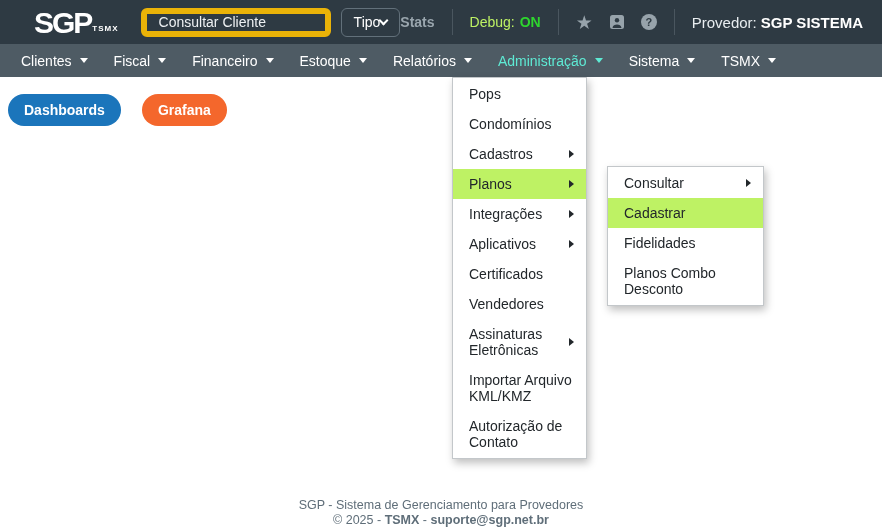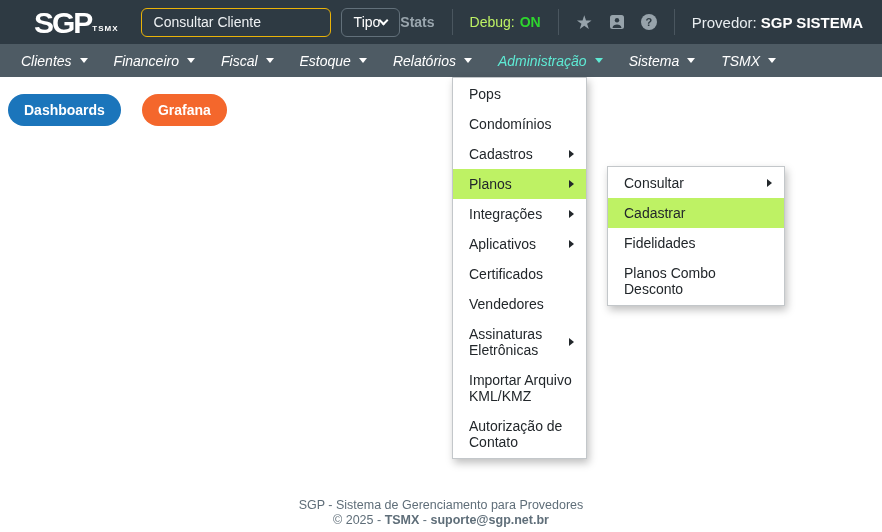--- a/index.html
+++ b/index.html
@@ -6,21 +6,21 @@
   body { background:#fff; }
   .screen { position:relative; width:882px; height:532px; background:#fff;
             font-family:"Liberation Sans", sans-serif; overflow:hidden; }
 
   
   .header { display:flex; align-items:center; height:44px; background:#2e3a43; }
   .logo { display:flex; align-items:flex-end; margin-left:34px; cursor:pointer; }
   .logo-main { color:#fff; font-size:30px; font-weight:bold; letter-spacing:-2px; line-height:25px; }
   .logo-sub  { color:#fff; font-size:8px; font-weight:bold; letter-spacing:1px; margin-left:1px; margin-bottom:2px; }
   .search-input { margin-left:22px; width:190px; height:29px; background:transparent;
-                  border:1px solid #eab308; border-radius:6px; color:#fff; font-size:14px;
+                  border:6px solid #eab308; border-radius:6px; color:#fff; font-size:14px;
                   padding:0 12px; font-family:inherit; outline:none; }
   .search-input::placeholder { color:#eef1f3; opacity:1; }
   .tipo-select { margin-left:10px; width:113px; height:29px; border:1px solid #62707a;
                  border-radius:6px; display:flex; align-items:center; justify-content:space-between;
                  padding:0 12px; color:#fff; font-size:14px; cursor:pointer; }
   .chevron-down-icon { width:7px; height:7px; border-right:2px solid #fff; border-bottom:2px solid #fff;
                        transform:rotate(45deg); margin-top:-3px; }
   .header-right { margin-left:auto; display:flex; align-items:center; padding-right:20px; }
   .stats { color:#9aa6ae; font-weight:bold; font-size:14px; cursor:pointer; }
   .hdr-divider { width:1px; height:26px; background:#4a565f; margin:0 17px; }
@@ -31,35 +31,35 @@
   .badge-icon { cursor:pointer; display:flex; }
   .help-icon { width:16px; height:16px; border-radius:50%; background:#97a3ab; color:#2e3a43;
                font-weight:bold; font-size:11px; display:flex; align-items:center; justify-content:center;
                cursor:pointer; }
   .provider { font-size:15px; color:#e8edf0; white-space:nowrap; }
   .provider .val { color:#fff; font-weight:bold; margin-left:4px; }
 
   
   .nav { display:flex; align-items:center; height:33px; background:#4e5b64; padding-left:8px; }
   .nav-item { display:flex; align-items:center; gap:8px; color:#fff; font-size:14px;
-              padding:16px 13px; height:100%; cursor:pointer; white-space:nowrap;font-style:italic; }
+              padding:16px 13px; height:100%; cursor:pointer; white-space:nowrap; }
   .nav-item.active { color:#5eead4; }
   .caret-down-icon { width:0; height:0; border-left:4px solid transparent;
                      border-right:4px solid transparent; border-top:5px solid currentColor; }
 
   
   .content-buttons { position:absolute; top:94px; left:8px; display:flex; gap:21px; }
   .btn { border:none; border-radius:16px; color:#fff; font-weight:bold; font-size:14px;
          padding:0 16px; height:32px; cursor:pointer; font-family:inherit; }
 
   
   .menu-panel { position:absolute; background:#fff; border:1px solid #c3c7ca;
                 box-shadow:2px 4px 8px rgba(0,0,0,0.25); padding:1px 0; list-style:none; z-index:10; }
   .main-menu { left:452px; top:77px; width:135px; }
-  .sub-menu  { left:607px; top:166px; width:178px; z-index:11; }
+  .sub-menu  { left:607px; top:166px; width:157px; z-index:11; }
   .menu-item { display:flex; align-items:center; padding:7px 12px 7px 16px; font-size:14px;
                color:#22272b; line-height:16px; cursor:pointer; }
   .menu-item .label { flex:1; }
   .submenu-arrow-icon { display:none; width:0; height:0; border-top:4px solid transparent;
                         border-bottom:4px solid transparent; border-left:5px solid #22272b; margin-left:6px; }
   .menu-item.has-submenu .submenu-arrow-icon { display:block; }
   .menu-item.highlighted { background:#bef264; }
 
   
   .footer { position:absolute; bottom:4px; width:100%; text-align:center;
@@ -105,26 +105,26 @@
   </div>
 
   <div class="nav">
 
       <div class="nav-item">
         <span class="label">Clientes</span>
         <span class="caret-down-icon"></span>
       </div>
 
       <div class="nav-item">
+        <span class="label">Fiscal</span>
+        <span class="caret-down-icon"></span>
+      </div>
+
+      <div class="nav-item">
         <span class="label">Financeiro</span>
-        <span class="caret-down-icon"></span>
-      </div>
-
-      <div class="nav-item">
-        <span class="label">Fiscal</span>
         <span class="caret-down-icon"></span>
       </div>
 
       <div class="nav-item">
         <span class="label">Estoque</span>
         <span class="caret-down-icon"></span>
       </div>
 
       <div class="nav-item">
         <span class="label">Relatórios</span>

